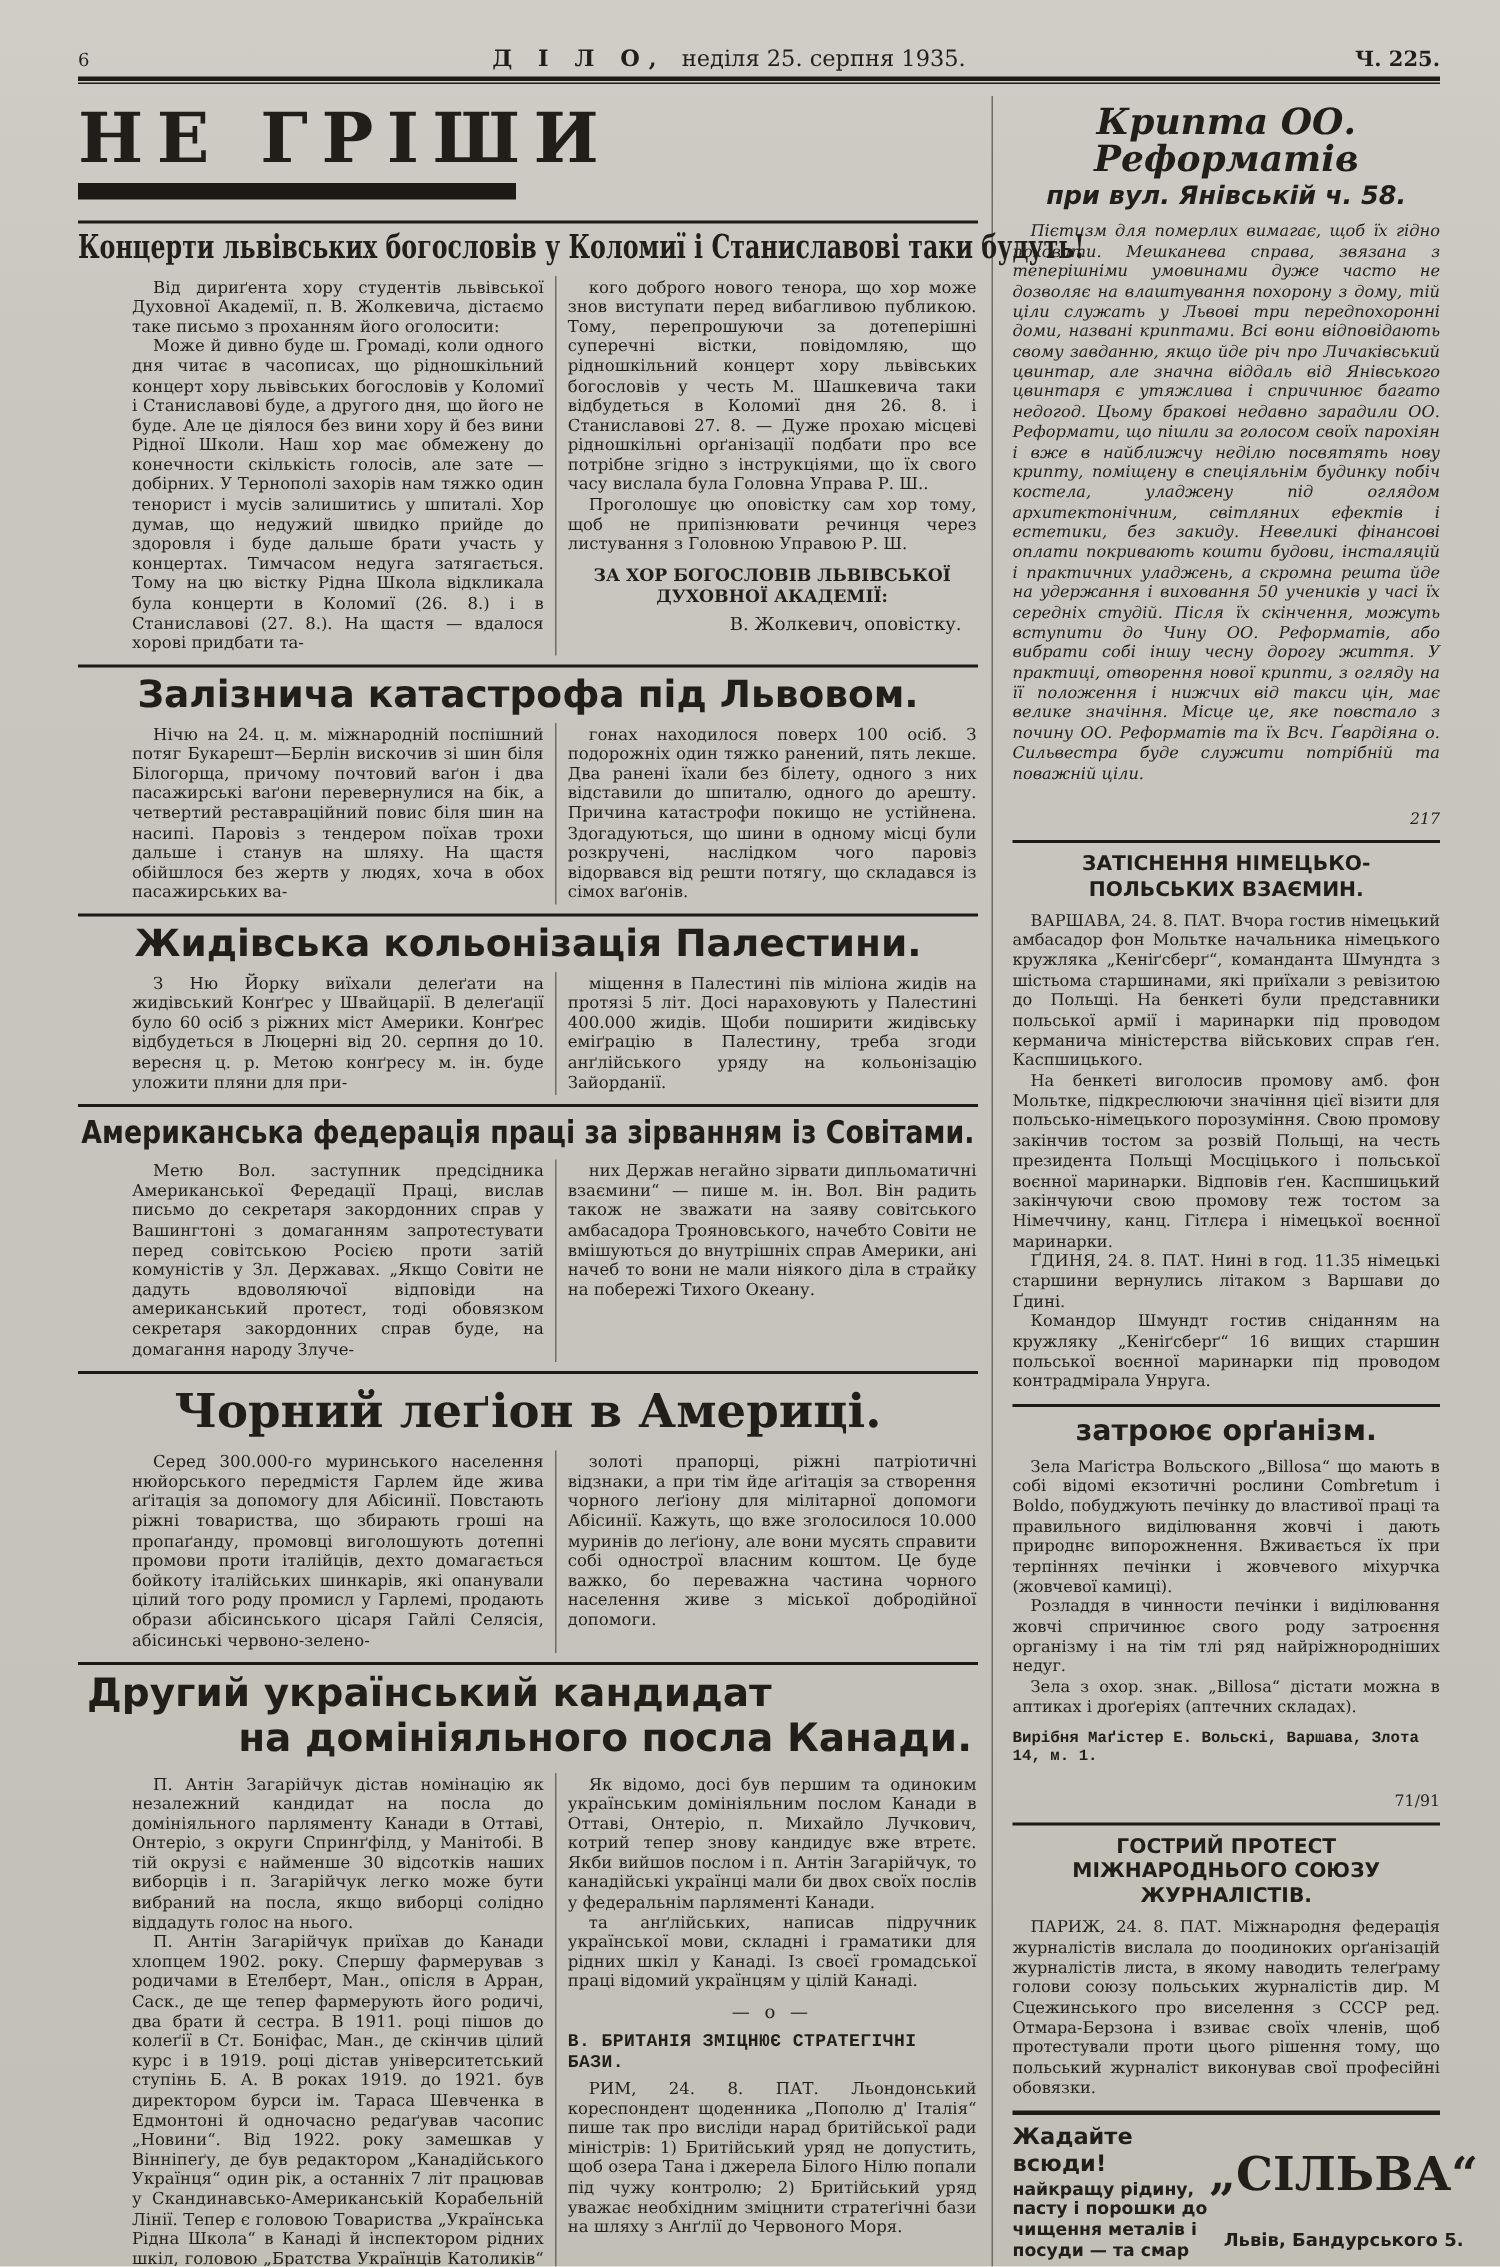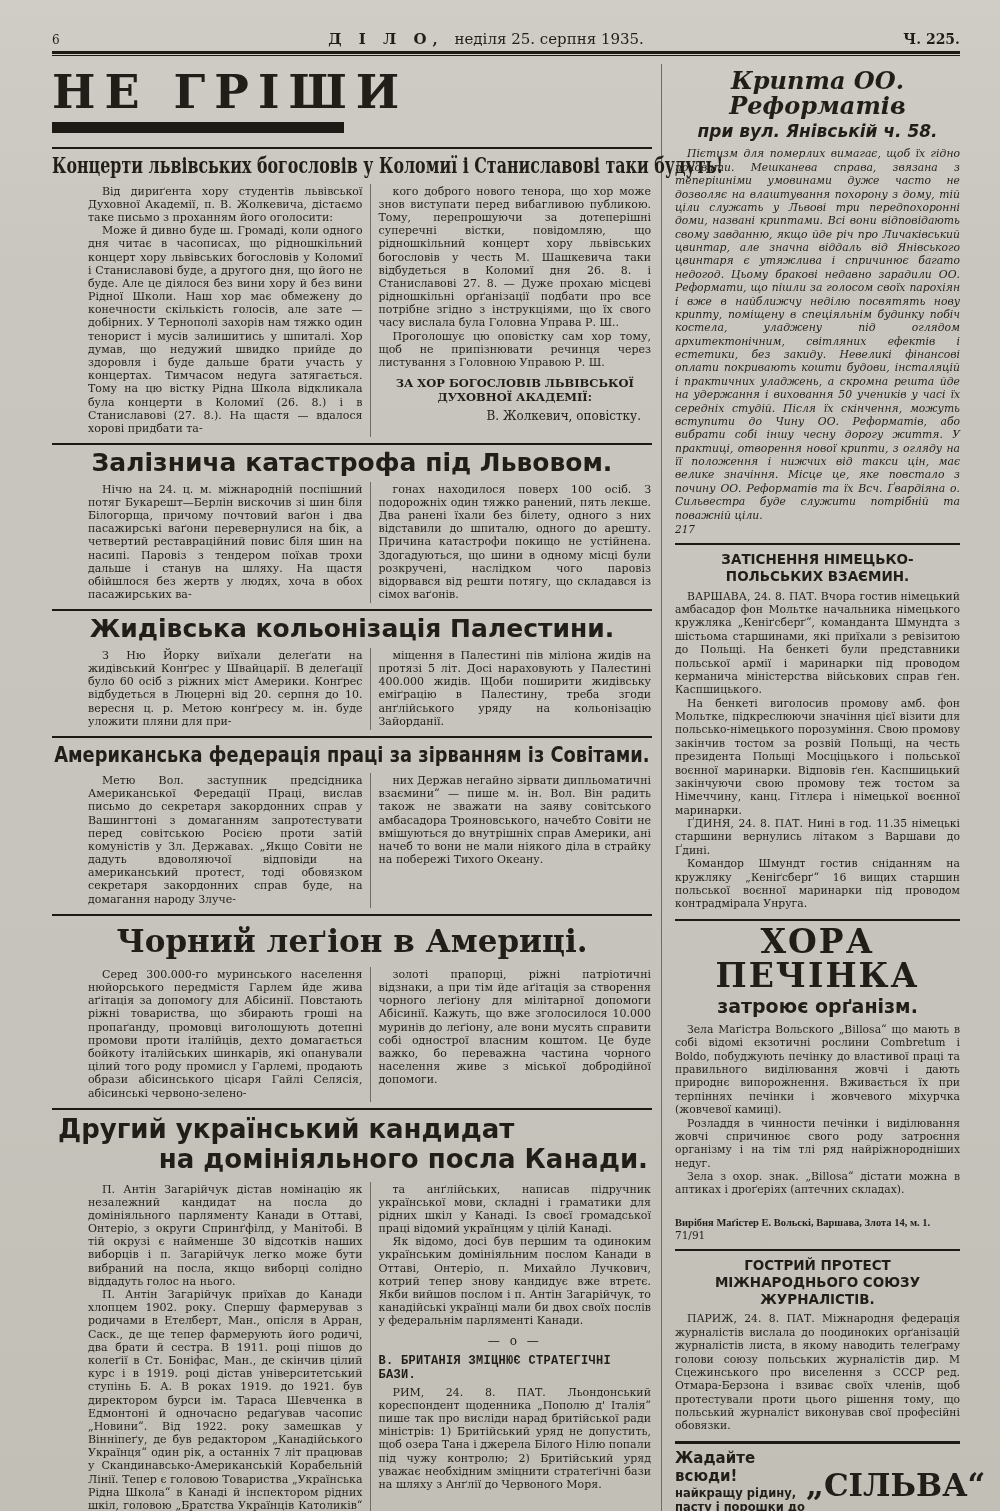--- a/index.html
+++ b/index.html
@@ -48,24 +48,24 @@
   .sig2{font-size:12px;text-align:right;margin-top:4px;padding-right:10px;}
   .mini-divider{text-align:center;font-size:12px;letter-spacing:3px;margin:6px 0;}
   .subsec-title{font-family:Liberation Mono, monospace;font-weight:bold;font-size:12px;text-align:left;margin:4px 0 3px;letter-spacing:.3px;}
   
   .r-section{border-top:2px solid #1d1a15;margin-top:8px;padding-top:4px;}
   .r-section.first{border-top:none;margin-top:0;font-style:italic;}
   .r-para{margin:0;text-indent:12px;text-align:justify;font-size:10.8px;line-height:1.24;}
   .krypta-title{font-family:"DejaVu Serif",serif;font-weight:bold;font-size:24px;text-align:center;line-height:1.05;margin:0 0 3px;}
   .krypta-sub{font-family:"DejaVu Sans",sans-serif;font-weight:bold;font-size:17px;text-align:center;margin:0 0 6px;}
   .sec-title{font-family:"DejaVu Sans",sans-serif;font-weight:bold;font-size:13.5px;text-align:center;line-height:1.25;margin:2px auto 5px;max-width:270px;}
-  .ref-num{font-size:10.5px;margin-top:1px;}
+  .ref-num{text-align:right;font-size:10.5px;margin-top:18px;}
   .liver-title{font-family:"DejaVu Serif",serif;font-weight:bold;font-size:33px;text-align:center;letter-spacing:2px;margin:0;line-height:1.05;}
   .liver-sub{font-family:"DejaVu Sans",sans-serif;font-weight:bold;font-size:19px;text-align:center;margin:1px 0 6px;}
-  .maker-line{font-family:Liberation Serif, serif;font-weight:bold;font-size:10.5px;margin-top:20px;text-align:left;}
+  .maker-line{font-family:Liberation Mono, monospace;font-weight:bold;font-size:10.5px;margin-top:8px;text-align:left;}
   
   .silva{border-top:3px solid #1d1a15;border-bottom:3px solid #1d1a15;margin-top:8px;padding:5px 0 4px;display:flex;align-items:center;}
   .silva-left{width:46%;flex:none;font-family:"DejaVu Sans",sans-serif;font-weight:bold;}
   .silva-demand{font-size:15px;}
   .silva-body{font-size:11.5px;line-height:1.2;margin-top:2px;}
   .silva-right{flex:1;text-align:center;}
   .silva-brand{font-family:"DejaVu Serif",serif;font-weight:bold;font-size:31px;line-height:1;white-space:nowrap;}
   .silva-address{font-family:"DejaVu Sans",sans-serif;font-weight:bold;font-size:12px;margin-top:20px;}
 </style>
 </head>
@@ -164,22 +164,22 @@
           <div class="l1">Другий український кандидат</div>
           <div class="l2">на домініяльного посла Канади.</div>
         </div>
         <div class="cols">
           <div class="col">
               <p class="para">П. Антін Загарійчук дістав номінацію як незалежний кандидат на посла до домініяльного парляменту Канади в Оттаві, Онтеріо, з округи Спринґфілд, у Манітобі. В тій окрузі є найменше 30 відсотків наших виборців і п. Загарійчук легко може бути вибраний на посла, якщо виборці солідно віддадуть голос на нього.</p>
               <p class="para">П. Антін Загарійчук приїхав до Канади хлопцем 1902. року. Спершу фармерував з родичами в Етелберт, Ман., опісля в Арран, Саск., де ще тепер фармерують його родичі, два брати й сестра. В 1911. році пішов до колеґії в Ст. Боніфас, Ман., де скінчив цілий курс і в 1919. році дістав університетський ступінь Б. А. В роках 1919. до 1921. був директором бурси ім. Тараса Шевченка в Едмонтоні й одночасно редаґував часопис „Новини“. Від 1922. року замешкав у Вінніпеґу, де був редактором „Канадійського Українця“ один рік, а останніх 7 літ працював у Скандинавсько-Американській Корабельній Лінії. Тепер є головою Товариства „Українська Рідна Школа“ в Канаді й інспектором рідних шкіл, головою „Братства Українців Католиків“ у провінції Манітобі й членом централі С. Г. Д. Має 42 роки, жонатий і має 2 діточок.</p>
             </div>
           <div class="col">
             <div>
+                <p class="para">Як відомо, досі був першим та одиноким українським домініяльним послом Канади в Оттаві, Онтеріо, п. Михайло Лучкович, котрий тепер знову кандидує вже втретє. Якби вийшов послом і п. Антін Загарійчук, то канадійські українці мали би двох своїх послів у федеральнім парляменті Канади.</p>
                 <p class="para">та анґлійських, написав підручник української мови, складні і граматики для рідних шкіл у Канаді. Із своєї громадської праці відомий українцям у цілій Канаді.</p>
-                <p class="para">Як відомо, досі був першим та одиноким українським домініяльним послом Канади в Оттаві, Онтеріо, п. Михайло Лучкович, котрий тепер знову кандидує вже втретє. Якби вийшов послом і п. Антін Загарійчук, то канадійські українці мали би двох своїх послів у федеральнім парляменті Канади.</p>
               </div>
             <div class="mini-divider">— о —</div>
             <h3 class="subsec-title">В. БРИТАНІЯ ЗМІЦНЮЄ СТРАТЕГІЧНІ БАЗИ.</h3>
             <div>
                 <p class="para">РИМ, 24. 8. ПАТ. Льондонський кореспондент щоденника „Пополю д' Італія“ пише так про висліди нарад бритійської ради міністрів: 1) Бритійський уряд не допустить, щоб озера Тана і джерела Білого Нілю попали під чужу контролю; 2) Бритійський уряд уважає необхідним зміцнити стратеґічні бази на шляху з Анґлії до Червоного Моря.</p>
               </div>
           </div>
         </div>
       </article>
 
@@ -200,21 +200,20 @@
         <h2 class="sec-title">ЗАТІСНЕННЯ НІМЕЦЬКО-ПОЛЬСЬКИХ ВЗАЄМИН.</h2>
         <div>
             <p class="r-para">ВАРШАВА, 24. 8. ПАТ. Вчора гостив німецький амбасадор фон Мольтке начальника німецького кружляка „Кеніґсберґ“, команданта Шмундта з шістьома старшинами, які приїхали з ревізитою до Польщі. На бенкеті були представники польської армії і маринарки під проводом керманича міністерства військових справ ґен. Каспшицького.</p>
             <p class="r-para">На бенкеті виголосив промову амб. фон Мольтке, підкреслюючи значіння цієї візити для польсько-німецького порозуміння. Свою промову закінчив тостом за розвій Польщі, на честь президента Польщі Мосціцького і польської воєнної маринарки. Відповів ґен. Каспшицький закінчуючи свою промову теж тостом за Німеччину, канц. Гітлєра і німецької воєнної маринарки.</p>
             <p class="r-para">ҐДИНЯ, 24. 8. ПАТ. Нині в год. 11.35 німецькі старшини вернулись літаком з Варшави до Ґдині.</p>
             <p class="r-para">Командор Шмундт гостив сніданням на кружляку „Кеніґсберґ“ 16 вищих старшин польської воєнної маринарки під проводом контрадмірала Унруга.</p>
           </div>
       </section>
 
       <section class="r-section">
-        <h2 class="liver-title">ХОРА ПЕЧІНКА</h2>
         <h3 class="liver-sub">затроює орґанізм.</h3>
         <div>
             <p class="r-para">Зела Маґістра Вольского „Billosa“ що мають в собі відомі екзотичні рослини Combretum і Boldo, побуджують печінку до властивої праці та правильного виділювання жовчі і дають природнє випорожнення. Вживається їх при терпіннях печінки і жовчевого міхурчка (жовчевої камиці).</p>
             <p class="r-para">Розладдя в чинности печінки і виділювання жовчі спричинює свого роду затроєння організму і на тім тлі ряд найріжнородніших недуг.</p>
             <p class="r-para">Зела з охор. знак. „Billosa“ дістати можна в аптиках і дроґеріях (аптечних складах).</p>
           </div>
         <div class="maker-line">Вирібня Маґістер Е. Вольскі, Варшава, Злота 14, м. 1.</div>
         <div class="ref-num">71/91</div>
       </section>
 

